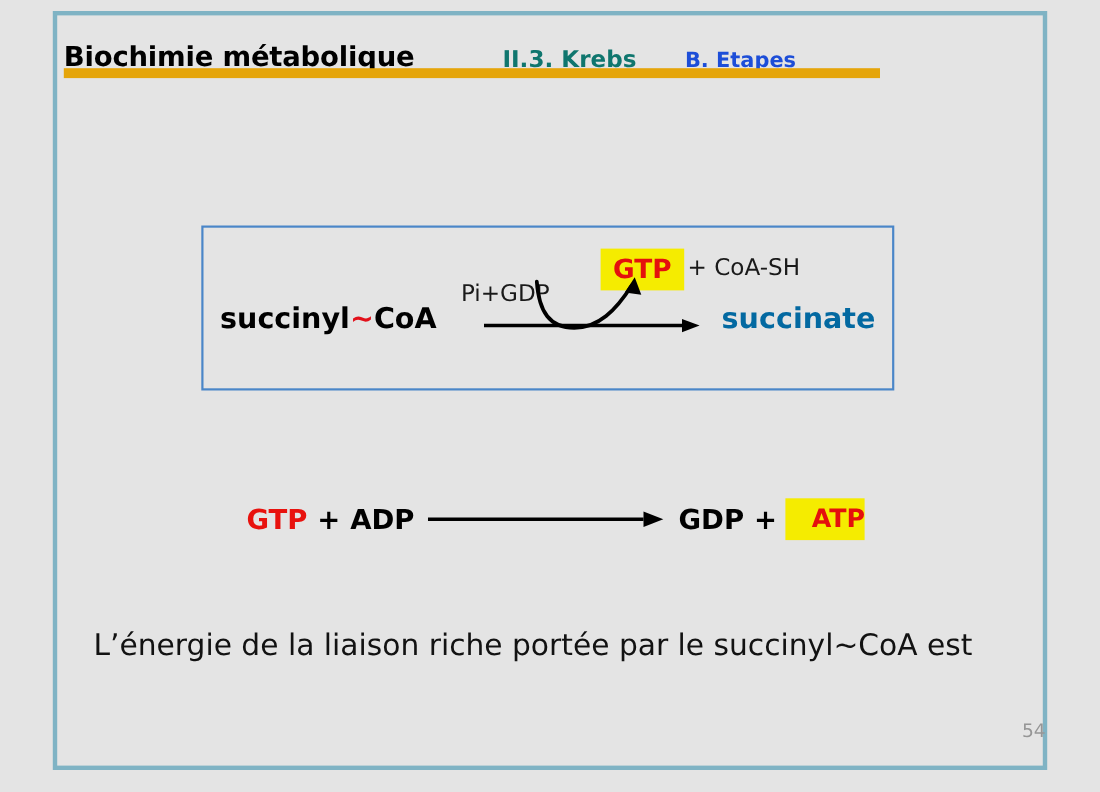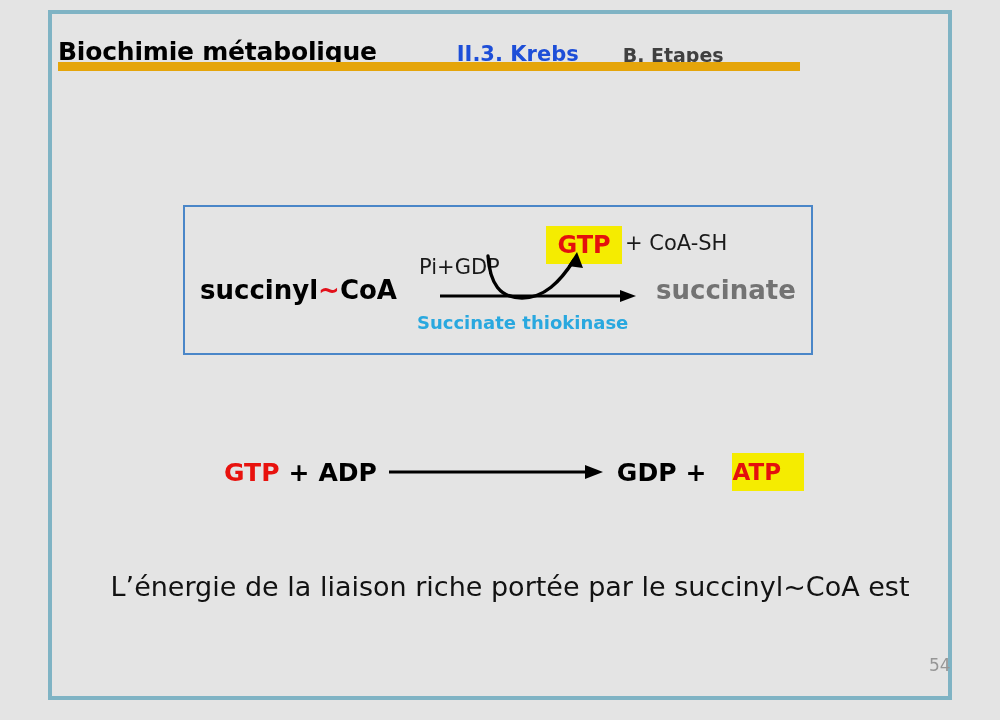--- a/index.html
+++ b/index.html
@@ -41,28 +41,28 @@
     font-family: "DejaVu Sans", "Liberation Sans", sans-serif;
     font-weight: bold;
     font-size: 25px;
     color: #000;
     letter-spacing: -0.2px;
   }
   .hdr-sec {
     font-family: "DejaVu Sans", "Liberation Sans", sans-serif;
     font-weight: bold;
     font-size: 21px;
+    color: #0f766e;
+    margin-left: 80px;
+  }
+  .hdr-sub {
+    font-family: "DejaVu Sans", "Liberation Sans", sans-serif;
+    font-weight: bold;
+    font-size: 19px;
     color: #1d4ed8;
-    margin-left: 80px;
-  }
-  .hdr-sub {
-    font-family: "DejaVu Sans", "Liberation Sans", sans-serif;
-    font-weight: bold;
-    font-size: 19px;
-    color: #404040;
     margin-left: 44px;
   }
   .gold-bar {
     position: absolute;
     left: 58px;
     top: 62px;
     width: 742px;
     height: 9px;
     background: #e5a50a;
   }
@@ -115,21 +115,21 @@
     white-space: nowrap;
   }
   .tilde-red { color: #e2101a; }
   .rx-right {
     position: absolute;
     left: 656px;
     top: 275px;
     font-family: "DejaVu Sans", "Liberation Sans", sans-serif;
     font-weight: bold;
     font-size: 26px;
-    color: #737373;
+    color: #0369a1;
     white-space: nowrap;
   }
   .rx-top-left {
     position: absolute;
     left: 419px;
     top: 230px;
     font-family: "DejaVu Sans", "Liberation Sans", sans-serif;
     font-weight: normal;
     font-size: 21px;
     color: #1a1a1a;
@@ -204,46 +204,45 @@
     color: #000;
   }
   .r2-gap { display: inline-block; width: 9px; }
   #r2-arrow-svg {
     width: 216px;
     height: 24px;
     margin: 0 12px;
     display: block;
   }
   .atp-chip {
-    margin-left: 26px;
+    margin-left: 8px;
     width: 72px;
     height: 38px;
     background: #f5ec00;
     display: flex;
     align-items: center;
-    justify-content: flex-start;
+    justify-content: flex-end;
   }
   .atp-chip span {
     font-family: "DejaVu Sans", "Liberation Sans", sans-serif;
     font-weight: bold;
     font-size: 23px;
     color: #e4100d;
     line-height: 1;
   }
   
   #conclusion {
     position: absolute;
     left: 85px;
     top: 568px;
     width: 850px;
     font-family: "DejaVu Sans", "Liberation Sans", sans-serif;
     font-size: 27px;
     color: #121212;
     line-height: 1.42;
-    text-align: center;
   }
   #conclusion .ln2 { display: block; padding-left: 36px; }
   .concl-bold { font-weight: bold; }
   
   #page-number {
     position: absolute;
     left: 893px;
     top: 655px;
     font-family: "DejaVu Sans", "Liberation Sans", sans-serif;
     font-size: 17px;
@@ -280,21 +279,20 @@
 
   <svg id="rx-arrow-svg" viewBox="0 0 200 60">
 
     <line x1="0" y1="46" x2="180" y2="46" stroke="#000" stroke-width="3.2"></line>
     <polygon points="180,40 196,46 180,52" fill="#000"></polygon>
 
     <path d="M 48,6 C 50,34 60,48 82,48 C 104,48 120,32 134,10" fill="none" stroke="#000" stroke-width="3.4" stroke-linecap="round"></path>
     <polygon points="128,16 137,2 143,18" fill="#000"></polygon>
   </svg>
 
-  <div class="enzyme-label">Succinate thiokinase</div>
 
   <div class="rx-right">succinate</div>
 
   <div id="reaction2">
     <span class="r2-red">GTP</span>
     <span class="r2-gap"></span>
     <span class="r2-blk">+</span>
     <span class="r2-gap"></span>
     <span class="r2-blk">ADP</span>
 

